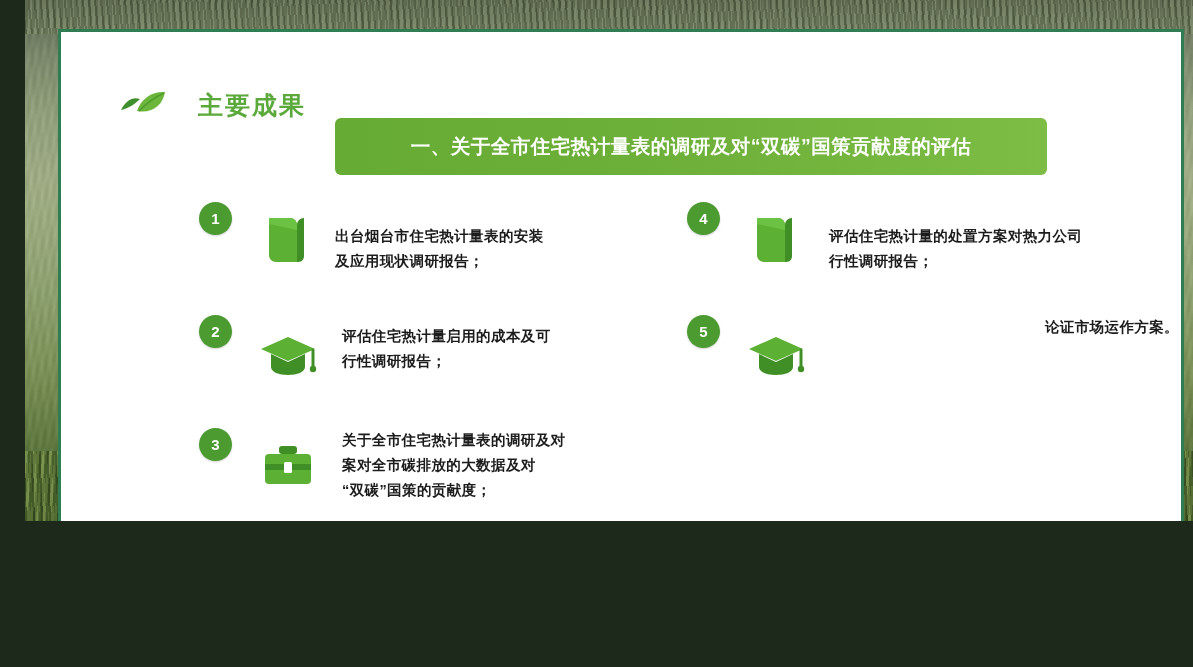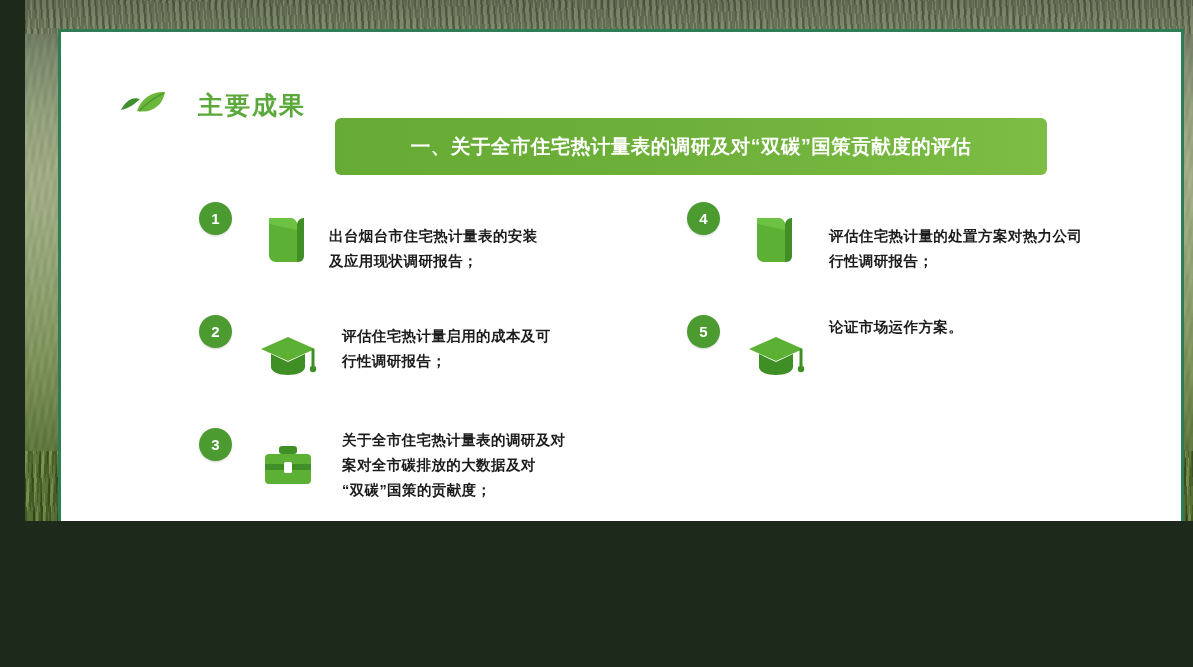--- a/index.html
+++ b/index.html
@@ -150,38 +150,38 @@
     font-weight: bold;
     color: #1c1c1c;
     line-height: 25px;
     letter-spacing: 0.4px;
     white-space: pre-line;
   }
 
   
   .item-1 .badge { left: 138px; top: 170px; }
   .item-1 .item-icon { left: 196px; top: 178px; }
-  .item-1 .item-text { left: 268px; top: 192px; width: 320px; }
+  .item-1 .item-text { left: 274px; top: 192px; width: 320px; }
 
   .item-2 .badge { left: 138px; top: 283px; }
   .item-2 .item-icon { left: 196px; top: 293px; }
   .item-2 .item-text { left: 281px; top: 292px; width: 320px; }
 
   .item-3 .badge { left: 138px; top: 396px; }
   .item-3 .item-icon { left: 196px; top: 404px; }
   .item-3 .item-text { left: 281px; top: 396px; width: 330px; }
 
   
   .item-4 .badge { left: 626px; top: 170px; }
   .item-4 .item-icon { left: 684px; top: 178px; }
   .item-4 .item-text { left: 768px; top: 192px; width: 350px; }
 
   .item-5 .badge { left: 626px; top: 283px; }
   .item-5 .item-icon { left: 684px; top: 293px; }
-  .item-5 .item-text { left: 768px; top: 283px; width: 350px; }
+  .item-5 .item-text { left: 768px; top: 283px; width: 350px; text-align: right; }
 </style>
 </head>
 <body>
 
 <div class="slide">
   <div class="bg-tex"></div>
   <div class="bg-grass-top"></div>
   <div class="bg-grass-bottom"></div>
 
   <div class="card">

